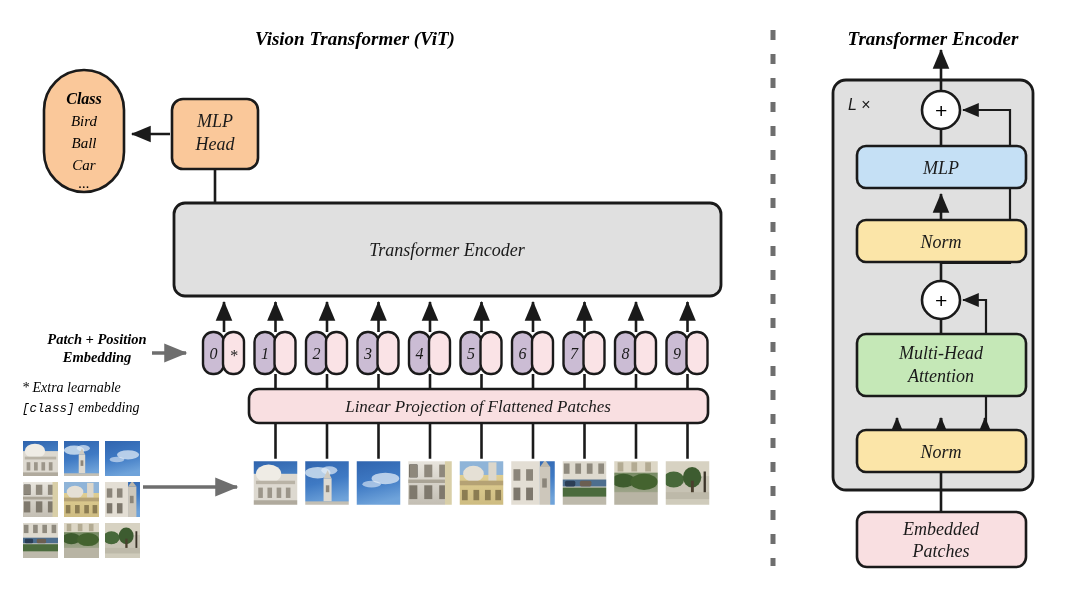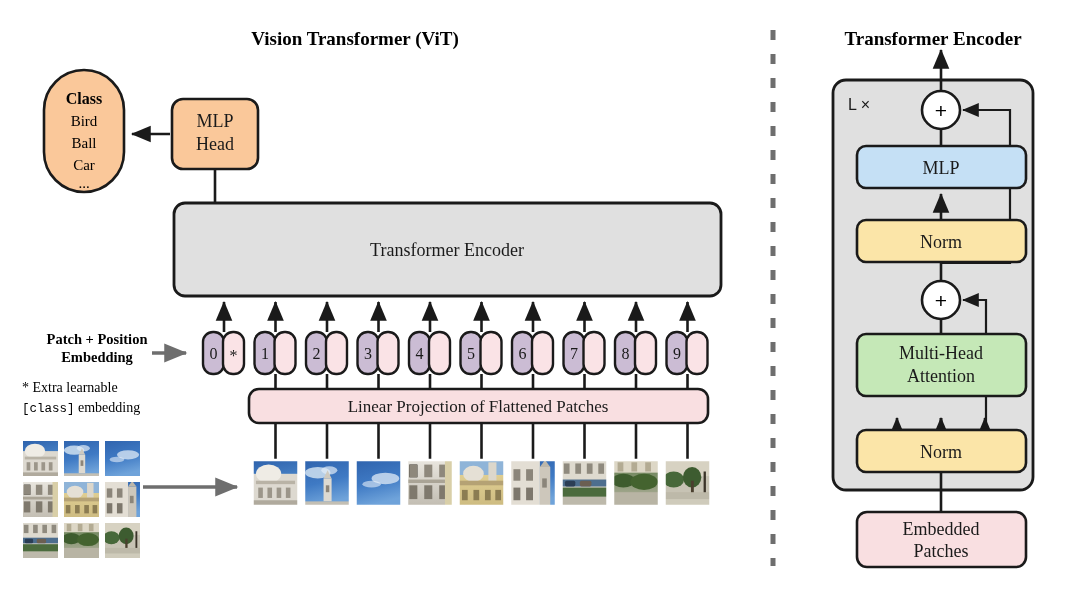--- a/index.html
+++ b/index.html
@@ -14,20 +14,21 @@
     position: relative;
     overflow: hidden;
     font-family: "Liberation Serif", "DejaVu Serif", serif;
     color: #000000;
   }
   #stage {
     position: absolute;
     inset: 0;
     width: 928px;
     height: 593px;
+    font-style: italic;
   }
   svg#diagram {
     position: absolute;
     top: 0;
     left: 0;
     width: 1080px;
     height: 593px;
     display: block;
   }
   .ttl {

